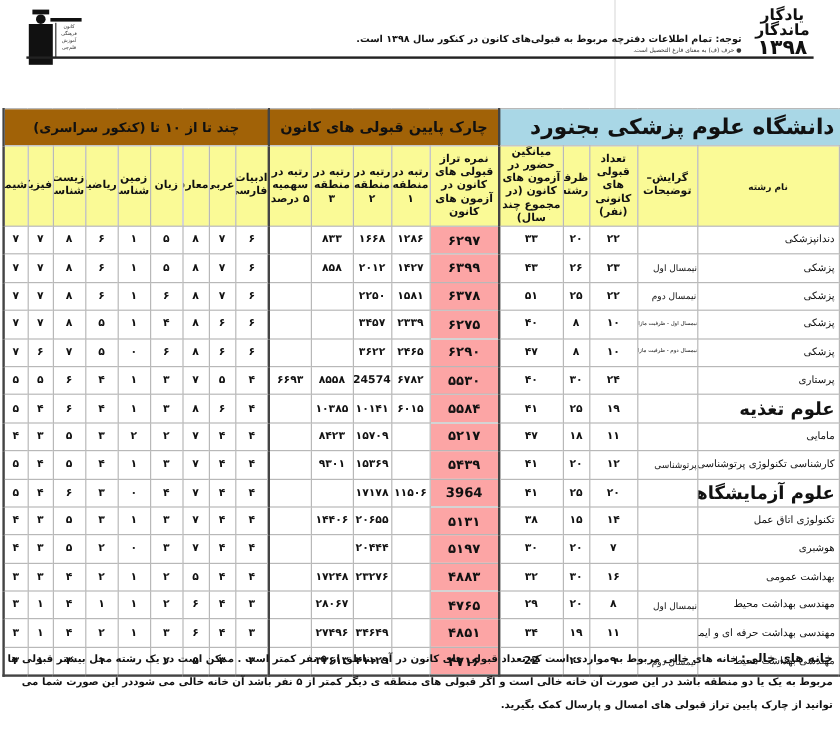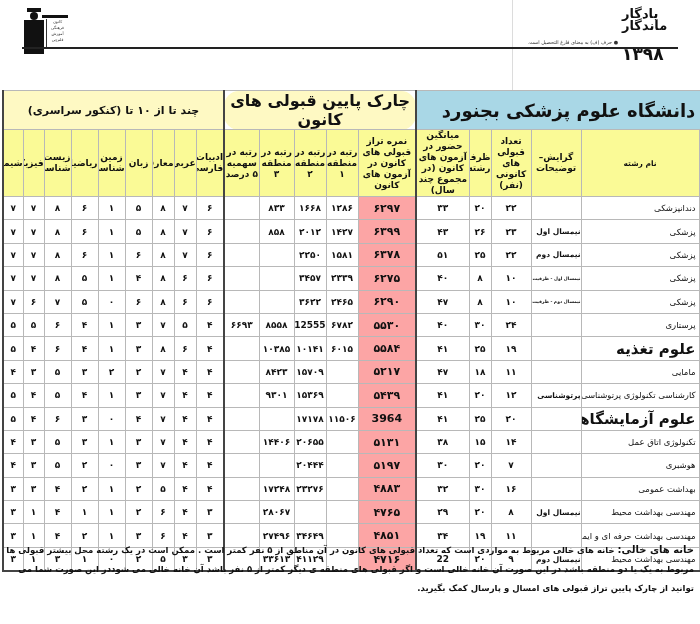--- a/index.html
+++ b/index.html
@@ -2,48 +2,48 @@
 <html><head>
 <meta charset="utf-8">
 <style>
   html, body { margin: 0; padding: 0; background: #ffffff; }
   body { width: 700px; height: 624px; position: relative; overflow: hidden; font-family: "DejaVu Sans", sans-serif; color: #111; }
   .vline { position: absolute; left: 512px; top: 0; width: 1px; height: 90px; background: #dcdcdc; }
 
   
   .header { position: absolute; left: 22px; top: 0; width: 660px; height: 50px; }
   .header-rule { position: absolute; left: 22px; right: 22px; top: 47px; height: 2px; background: #222; }
-  .brand { position: absolute; right: 0; top: 8px; width: 60px; text-align: left; direction: rtl; font-family: "DejaVu Sans", sans-serif; font-weight: bold; line-height: 12px; }
+  .brand { position: absolute; right: 0; top: 8px; width: 60px; text-align: center; direction: rtl; font-family: "DejaVu Sans", sans-serif; font-weight: bold; line-height: 12px; }
   .brand .l1, .brand .l2 { font-size: 13px; display: block; }
-  .brand .l3 { font-size: 17px; display: block; margin-top: 16px; }
+  .brand .l3 { font-size: 17px; display: block; margin-top: 2px; }
   .notice { position: absolute; right: 64px; top: 28px; direction: rtl; text-align: right; font-size: 8px; font-weight: bold; white-space: nowrap; }
   .subnotice { position: absolute; right: 64px; top: 39px; direction: rtl; text-align: right; font-size: 5px; white-space: nowrap; color: #333; }
   .logo { position: absolute; left: 0; top: 2px; width: 46px; height: 46px; }
   .logo .figure { position: absolute; left: 0; top: 6px; width: 24px; height: 40px; }
   .logo .cap { position: absolute; left: 5px; top: 0; width: 14px; height: 4px; background: #111; }
   .logo .head { position: absolute; left: 8px; top: 4px; width: 8px; height: 8px; border-radius: 50%; background: #111; }
   .logo .gown { position: absolute; left: 2px; top: 12px; width: 20px; height: 34px; background: #111; }
   .logo .arm { position: absolute; left: 20px; top: 13px; width: 26px; height: 3px; background: #111; }
   .logo .board { position: absolute; left: 24px; top: 17px; width: 21px; height: 29px; border-left: 1px solid #333; font-size: 4px; line-height: 6px; text-align: center; direction: rtl; color: #333; }
 
   
   .table-wrap { position: absolute; left: 2px; top: 90px; width: 696px; }
   table.main { border-collapse: collapse; width: 696px; table-layout: fixed; direction: rtl; }
   table.main td, table.main th { border: 1px solid #b8b8b8; text-align: center; vertical-align: middle; font-size: 9px; font-weight: bold; padding: 0; overflow: hidden; }
-  .title-row th { height: 30px; background: #fef9c3; border-top: 1px solid #555; border-bottom: 1px solid #555; }
+  .title-row th { height: 30px; background: #a16207; border-top: 1px solid #555; border-bottom: 1px solid #555; }
   .title-row th.uni { background: #a9d7e6; font-size: 18px; font-weight: bold; }
-  .title-row th.chark { font-size: 16px; border-radius: 15px; }
+  .title-row th.chark { font-size: 12px; }
   .title-row th.chand { font-size: 11px; }
   .head-row th { height: 58px; background: #fafa96; font-size: 6.5px; line-height: 11px; font-weight: bold; }
   .head-row th.big { font-size: 7.5px; }
   tbody td { height: 22.4px; background: #fff; }
   tbody td.score { background: #fca5a5; font-size: 11px; }
   tbody td.name { text-align: right; padding-right: 3px; font-size: 8.5px; font-weight: normal; white-space: nowrap; margin-left: 25px; }
   tbody td.name.bold { font-weight: bold; font-size: 15px; }
-  tbody td.note { font-size: 7.5px; font-weight: bold; white-space: nowrap; padding-left: 21px; }
+  tbody td.note { font-size: 7.5px; font-weight: normal; white-space: nowrap; padding-left: 21px; }
   tbody td.note.tiny { font-size: 4.5px; }
   tbody td.idx { font-size: 8.5px; font-weight: bold; }
   .sep-left { border-left: 2px solid #444 !important; }
   .outer-left { border-left: 2px solid #444 !important; }
   .outer-right { border-right: 2px solid #444 !important; }
   tbody tr:last-child td { border-bottom: 2px solid #444; }
 
   
   .notes { position: absolute; left: 4px; right: 6px; top: 540px; direction: rtl; text-align: right; font-size: 8.5px; font-weight: bold; line-height: 19px; }
   .notes .lbl { font-size: 10px; font-weight: bold; }
@@ -66,20 +66,21 @@
       <div>فرهنگی</div>
       <div>آموزش</div>
       <div>قلم‌چی</div>
     </div>
   </div>
   <div class="brand">
     <span class="l1">یادگار</span>
     <span class="l2">ماندگار</span>
     <span class="l3">۱۳۹۸</span>
   </div>
+  <div class="notice">توجه: تمام اطلاعات دفترچه مربوط به قبولی‌های کانون در کنکور سال ۱۳۹۸ است.</div>
   <div class="subnotice">● حرف (ف) به معنای فارغ التحصیل است.</div>
 </div>
 <div class="header-rule"></div>
 
 <div class="table-wrap">
   <table class="main">
     <colgroup>
       <col style="width:22px">
         <col style="width:118px">
         <col style="width:50px">
@@ -243,21 +244,21 @@
         </tr>
         <tr>
           <td class="idx outer-right">۶</td>
           <td class="name">پرستاری</td>
           <td class="note"></td>
           <td>۲۴</td>
           <td>۳۰</td>
           <td class="sep-left">۴۰</td>
           <td class="score">۵۵۳۰</td>
           <td>۶۷۸۲</td>
-          <td>12555</td>
+          <td>24574</td>
           <td>۸۵۵۸</td>
           <td class="sep-left">۶۶۹۳</td>
           <td>۴</td>
           <td>۵</td>
           <td>۷</td>
           <td>۳</td>
           <td>۱</td>
           <td>۴</td>
           <td>۶</td>
           <td>۵</td>

